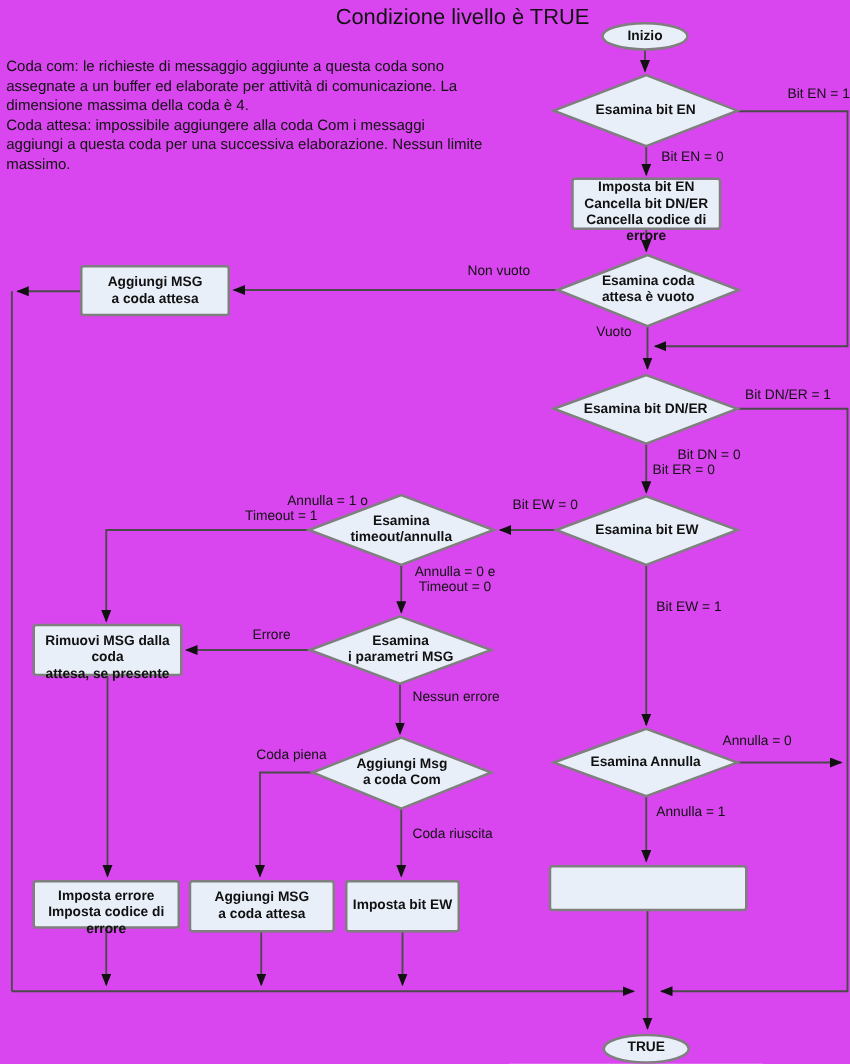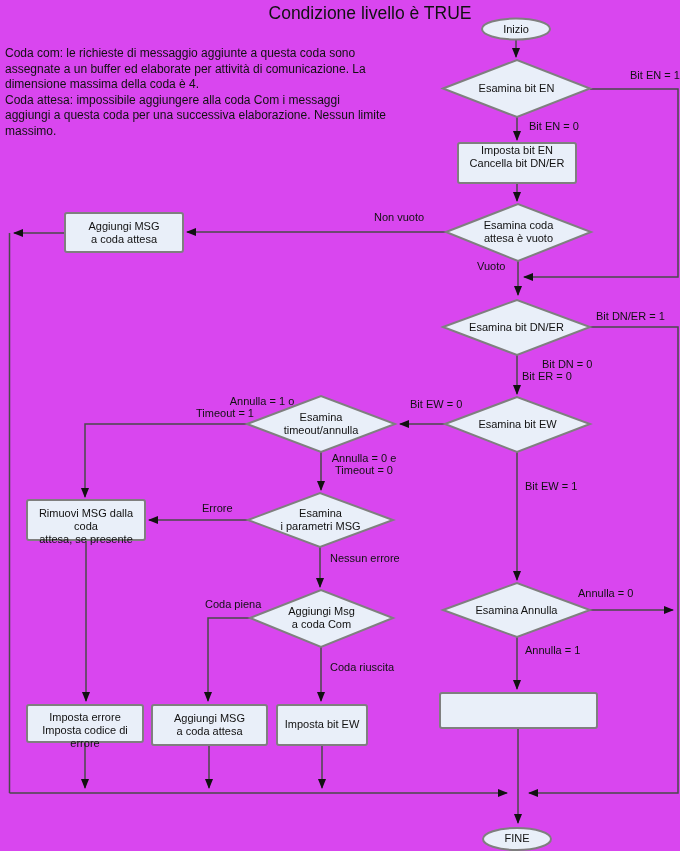--- a/index.html
+++ b/index.html
@@ -15,21 +15,21 @@
   .canvas svg{position:absolute;left:0;top:0;}
   .node-shape{fill:var(--node-fill);stroke:var(--node-border);stroke-width:2px;}
   .edge{fill:none;stroke:var(--line);stroke-width:1.5px;}
   .arrowhead{fill:var(--arrow);stroke:none;}
   .title{position:absolute;left:220px;top:3px;width:300px;text-align:center;
          font-size:17.5px;color:var(--text);}
   .desc{position:absolute;left:5px;top:46px;width:382px;font-size:12px;
         line-height:15.5px;color:var(--text);}
   .desc .u{}
   .nlabel{position:absolute;font-size:11px;line-height:13px;text-align:center;
-          color:var(--text);}
+          color:var(--text);font-weight:bold;}
   .elabel{position:absolute;font-size:11px;line-height:12px;white-space:nowrap;
           color:var(--text);}
   .elabel.ctr{text-align:center;}
 </style>
 </head>
 <body>
 
 <div class="canvas">
 
   <svg width="680" height="851" viewBox="0 0 680 851">
@@ -89,20 +89,21 @@
   <div class="desc">
     <div><span class="u">Coda com:</span><span> le richieste di messaggio aggiunte a questa coda sono assegnate a un buffer ed elaborate per attività di comunicazione. La dimensione massima della coda è 4.</span></div>
     <div><span class="u">Coda attesa:</span><span> impossibile aggiungere alla coda Com i messaggi aggiungi a questa coda per una successiva elaborazione. Nessun limite massimo.</span></div>
   </div>
 
   <div class="nlabel" style="left:482px;top:23px;width:68px;">Inizio</div>
   <div class="nlabel" style="left:443px;top:82px;width:147px;">Esamina bit EN</div>
   <div class="nlabel" style="left:458px;top:144px;width:118px;">
     <div>Imposta bit EN</div>
     <div>Cancella bit DN/ER</div>
+    <div>Cancella codice di errore</div>
   </div>
   <div class="nlabel" style="left:446px;top:219px;width:145px;">
     <div>Esamina coda</div>
     <div>attesa è vuoto</div>
   </div>
   <div class="nlabel" style="left:65px;top:220px;width:118px;">
     <div>Aggiungi MSG</div>
     <div>a coda attesa</div>
   </div>
   <div class="nlabel" style="left:443px;top:321px;width:147px;">Esamina bit DN/ER</div>
@@ -126,21 +127,21 @@
   <div class="nlabel" style="left:443px;top:604px;width:147px;">Esamina Annulla</div>
   <div class="nlabel" style="left:27px;top:711px;width:116px;">
     <div>Imposta errore</div>
     <div>Imposta codice di errore</div>
   </div>
   <div class="nlabel" style="left:152px;top:712px;width:115px;">
     <div>Aggiungi MSG</div>
     <div>a coda attesa</div>
   </div>
   <div class="nlabel" style="left:277px;top:718px;width:90px;">Imposta bit EW</div>
-  <div class="nlabel" style="left:483px;top:832px;width:68px;">FINE</div>
+  <div class="nlabel" style="left:483px;top:832px;width:68px;">TRUE</div>
 
   <div class="elabel" style="left:598px;top:69px;padding-left:32px;">Bit EN = 1</div>
   <div class="elabel" style="left:529px;top:120px;">Bit EN = 0</div>
   <div class="elabel" style="left:374px;top:211px;">Non vuoto</div>
   <div class="elabel" style="left:477px;top:260px;">Vuoto</div>
   <div class="elabel" style="left:596px;top:310px;">Bit DN/ER = 1</div>
   <div class="elabel" style="left:542px;top:358px;">Bit DN = 0</div>
   <div class="elabel" style="left:522px;top:370px;">Bit ER = 0</div>
   <div class="elabel" style="left:410px;top:398px;">Bit EW = 0</div>
   <div class="elabel ctr" style="left:190px;top:395px;width:70px;margin-left:37px;">Annulla = 1 o</div>

